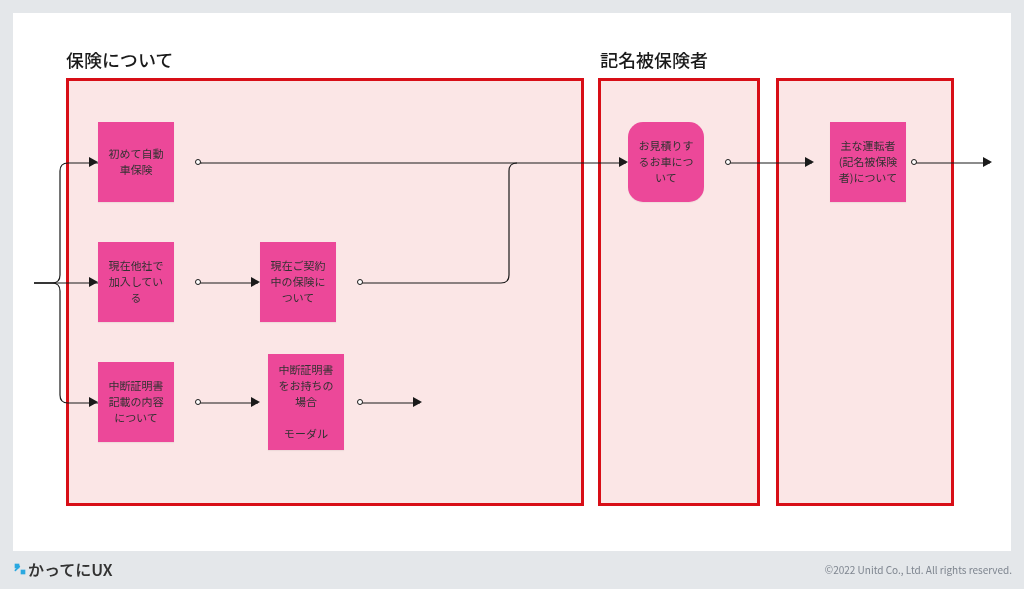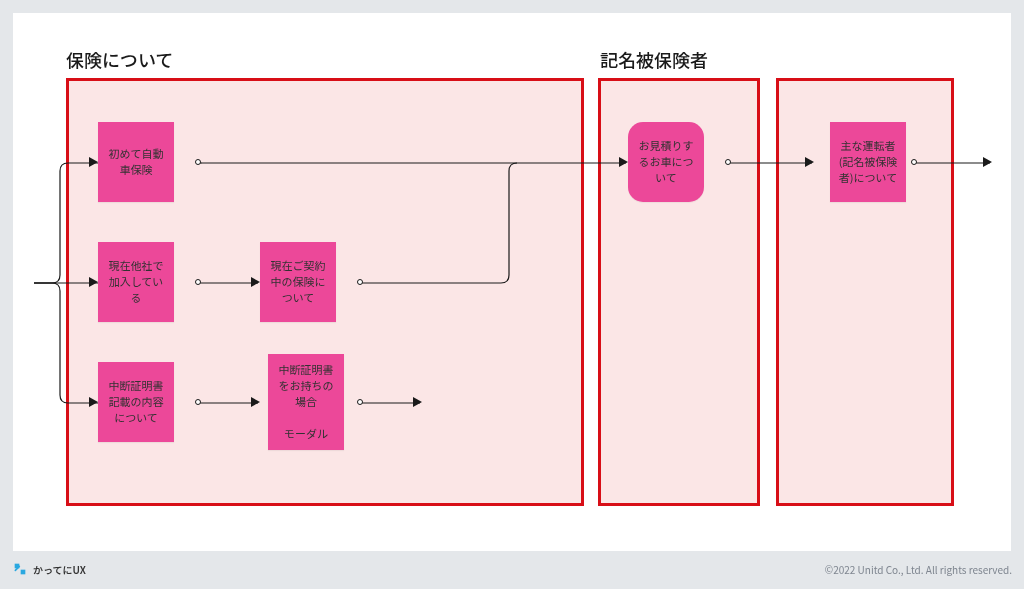--- a/index.html
+++ b/index.html
@@ -98,24 +98,23 @@
     height: 26px;
     display: flex;
     align-items: center;
     justify-content: space-between;
     font-size: 10px;
     color: #7f8690;
   }
   .brand {
     display: flex;
     align-items: center;
-    gap: 5px;
     color: #333;
     font-weight: 600;
-    font-size: 10px;
+    font-size: 16px;
     justify-content: space-between;
   }
 </style>
 </head>
 <body>
 
 <div class="slide">
   <div class="inner-frame">
 
     <div class="section-title" style="left:32px; top:12px;">保険について</div>

